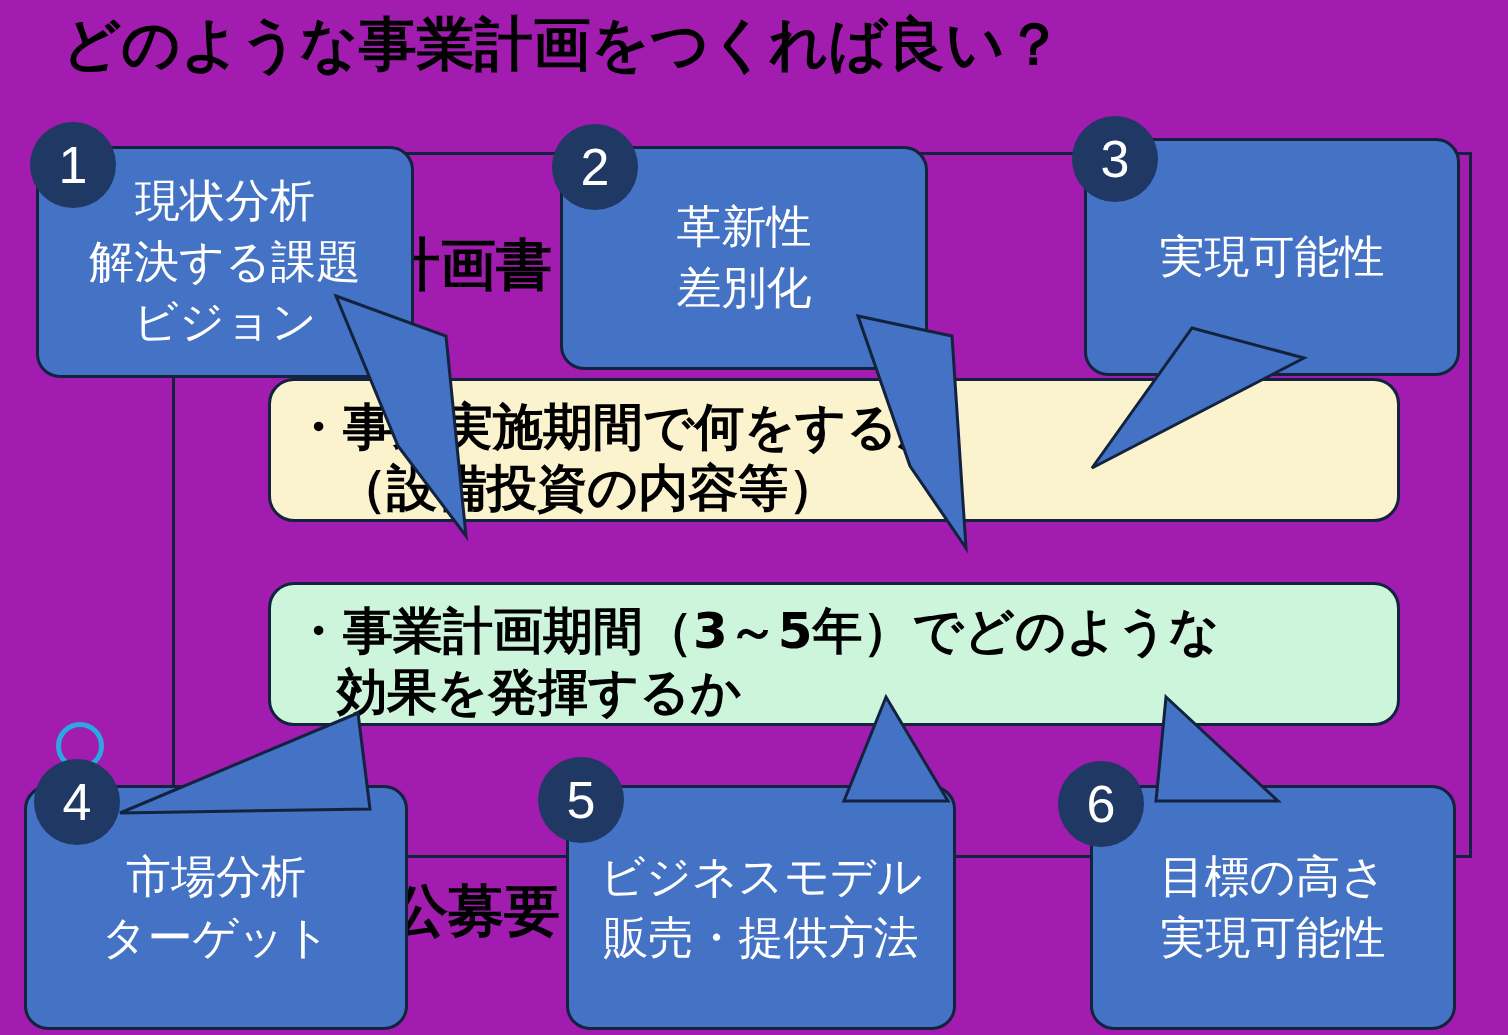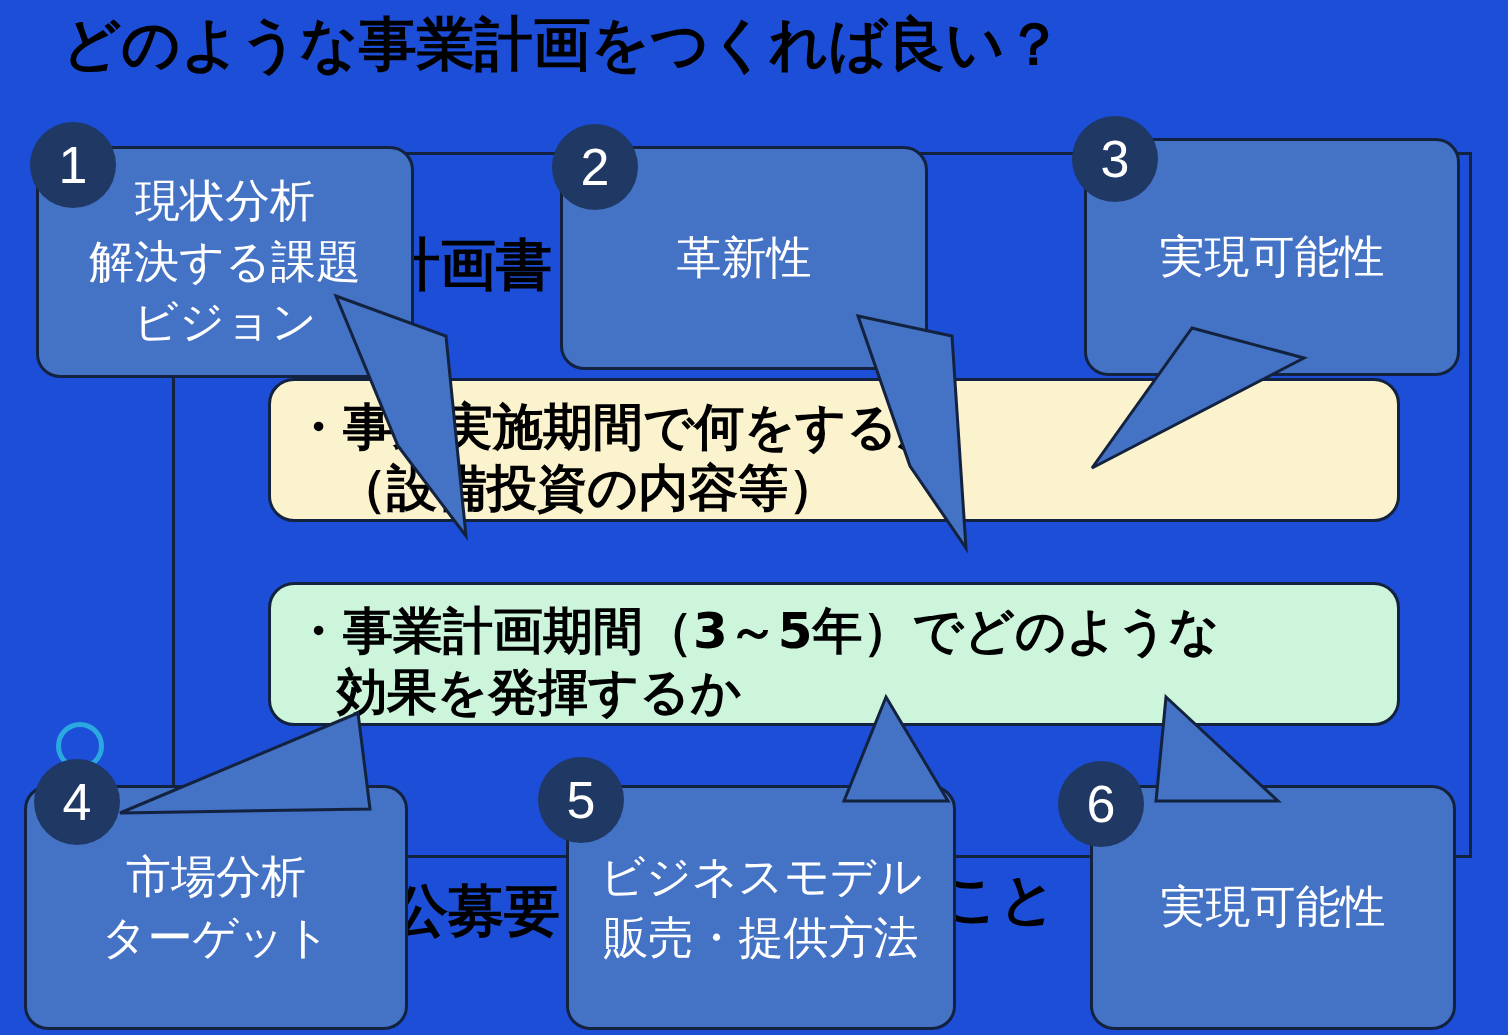--- a/index.html
+++ b/index.html
@@ -7,21 +7,21 @@
     padding: 0;
     background: #ffffff;
   }
   body {
     font-family: "Liberation Sans", "DejaVu Sans", sans-serif;
   }
   #slide {
     position: relative;
     width: 1508px;
     height: 1035px;
-    background: #1d4ed8;
+    background: #a21caf;
     overflow: hidden;
   }
 
   
   .slide-title {
     position: absolute;
     left: 62px;
     top: 6px;
     font-size: 58px;
     font-weight: bold;
@@ -138,21 +138,20 @@
 
   <div class="bg-frame" style="left:172px; top:152px; width:1300px; height:706px; border-width:3px;"></div>
 
   <div class="bg-line" style="left:172px; top:152px; width:1300px; height:3px;"></div>
   <div class="bg-line" style="left:172px; top:855px; width:1300px; height:3px;"></div>
   <div class="bg-line" style="left:172px; top:818px; width:130px; height:3px;"></div>
   <div class="bg-line" style="left:300px; top:818px; width:3px; height:40px;"></div>
 
   <div class="bg-text" style="left:384px; top:228px;">計画書</div>
   <div class="bg-text" style="left:392px; top:862px;margin-top:12px;">公募要</div>
-  <div class="bg-text" style="left:942px; top:862px;">こと</div>
 
   <div class="content-box" style="left:268px; top:378px; width:1132px; height:144px; background:#FBF2CE;">
     <div>・事業実施期間で何をするか</div>
     <div class="ln2">（設備投資の内容等）</div>
   </div>
 
   <div class="content-box" style="left:268px; top:582px; width:1132px; height:144px; background:#CCF5DC;">
     <div>・事業計画期間（3～5年）でどのような</div>
     <div class="ln2">効果を発揮するか</div>
   </div>
@@ -174,20 +173,21 @@
 
   <div class="callout" style="left:560px; top:146px; width:368px; height:224px; z-index:10;">
     <div class="tail" style="left:288px; top:170px;">
       <svg width="160" height="240" viewBox="0 0 160 240">
         <polygon points="10,0 104,20 118,232 62,150" fill="#4472C4" stroke="#13233f" stroke-width="3"></polygon>
       </svg>
     </div>
     <div class="body"></div>
     <div class="label">
       <span>革新性</span>
+      <span>差別化</span>
     </div>
     <div class="badge" style="left:-8px; top:-22px;">2</div>
   </div>
 
   <div class="callout" style="left:1084px; top:138px; width:376px; height:238px; z-index:10;">
     <div class="tail" style="left:-10px; top:180px;">
       <svg width="240" height="180" viewBox="0 0 240 180">
         <polygon points="118,10 230,40 18,150" fill="#4472C4" stroke="#13233f" stroke-width="3"></polygon>
       </svg>
     </div>
@@ -229,18 +229,19 @@
   </div>
 
   <div class="callout" style="left:1090px; top:785px; width:366px; height:245px; z-index:10;">
     <div class="tail" style="left:18px; top:-88px;">
       <svg width="200" height="110" viewBox="0 0 200 110">
         <polygon points="58,0 170,104 48,104" fill="#4472C4" stroke="#13233f" stroke-width="3"></polygon>
       </svg>
     </div>
     <div class="body"></div>
     <div class="label">
+      <span>目標の高さ</span>
       <span>実現可能性</span>
     </div>
     <div class="badge" style="left:-32px; top:-24px;">6</div>
   </div>
 
 </div>
 
 </body></html>

